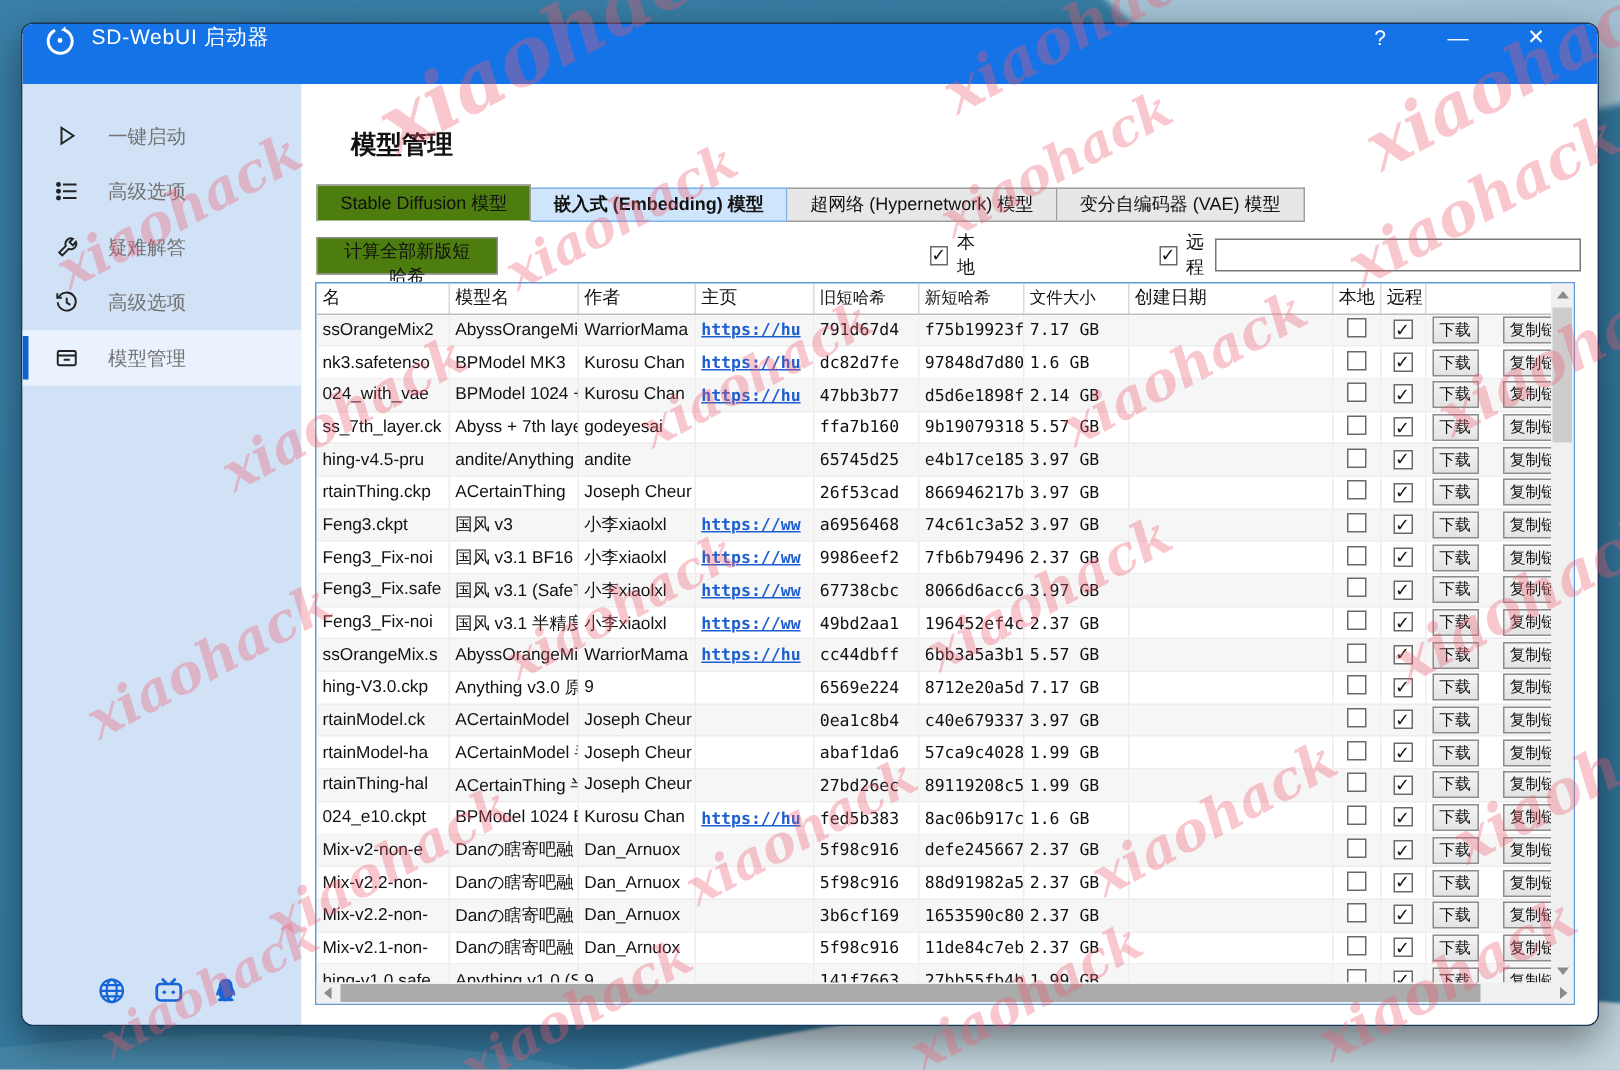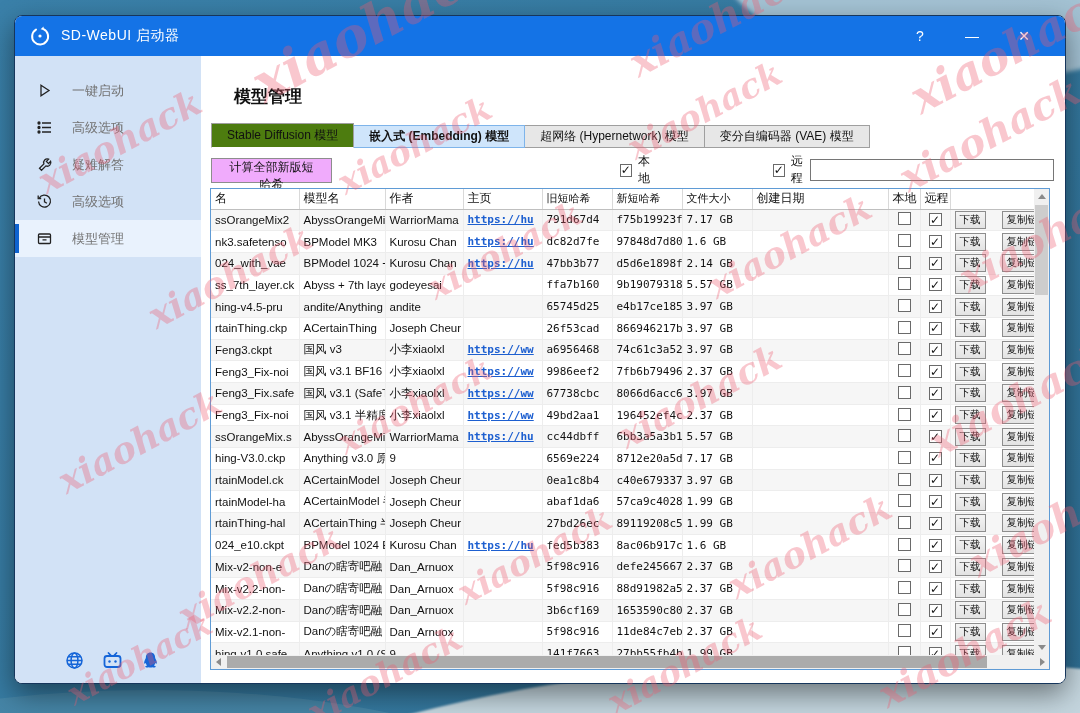--- a/index.html
+++ b/index.html
@@ -10,21 +10,21 @@
   
   .bloom { position:absolute; border-radius:50%; pointer-events:none; }
   .bloom-top { width:560px; height:320px; left:700px; top:-240px; background:rgba(255,255,255,.55); filter:blur(2px); }
   .bloom-bottom { width:1400px; height:420px; left:180px; top:660px; background:rgba(222,232,235,.85); filter:blur(1px); }
   .bloom-bottom2 { width:900px; height:300px; left:-300px; top:690px; background:rgba(80,140,170,.6); }
 
   
   .window { position:absolute; left:14px; top:15px; width:1052px; height:669px;
             border-radius:8px; overflow:hidden; background:#fff;
             border:1px solid #16365c; box-shadow:0 10px 28px rgba(0,0,0,.45); }
-  .titlebar { height:40px; background:#1473e6; display:flex; align-items:center; padding:0 14px; color:#fff; }
+  .titlebar { height:40px; background:#1473e6; display:flex; align-items:flex-start; padding:0 14px; color:#fff; }
   .titlebar .logo { width:22px; height:22px; margin-right:10px; display:inline-flex; }
   .titlebar .title { font-size:14px; letter-spacing:.5px; }
   .win-controls { margin-left:auto; display:flex; align-items:center; gap:34px; padding-right:18px; }
   .win-controls span { font-size:14px; cursor:default; width:18px; text-align:center; }
 
   .win-body { display:flex; height:628px; }
 
   
   .sidebar { width:186px; background:#d2e2f6; position:relative; flex:none; }
   .side-item { height:37px; display:flex; align-items:center; padding-left:21px; gap:19px;
@@ -44,21 +44,21 @@
         font-size:13px; height:28px; padding:0 23px; font-family:inherit; }
 
   .tabs { position:absolute; left:10px; top:69px; display:flex; }
   .tab { height:23px; padding:0 15px; font-size:12px; display:flex; align-items:center;
          background:#e7e7e7; border:1px solid #9f9f9f; border-left:none; color:#111; }
   .tab:first-child { border-left:1px solid #9f9f9f; }
   .tab.active { background:#4d7c0f; border-bottom:1px solid #fff; height:25px; margin-top:-2px; border-left:1px solid #9f9f9f; }
   .tab.hl { background:#cfe5fb; border-color:#7eb4ea;font-weight:bold; }
 
   .toolbar { position:absolute; left:10px; top:101px; right:11px; height:26px; display:flex; align-items:center; }
-  .toolbar .compute { background:#f0abfc; border:1px solid #8d8d8d; height:25px; padding:0 12px;
+  .toolbar .compute { background:#4d7c0f; border:1px solid #8d8d8d; height:25px; padding:0 12px;
         font-size:12px; font-family:inherit; color:#111; }
   .cb { width:13px; height:13px; border:1px solid #6a6a6a; background:#fff; display:inline-flex;
         align-items:center; justify-content:center; font-size:12px; font-weight:bold; color:#111; line-height:1; }
   .cb-label { display:flex; align-items:center; gap:6px; font-size:12px; color:#111; }
   .cb-local { margin-left:288px; }
   .cb-remote { margin-left:115px; }
   .toolbar input { margin-left:auto; width:276px; height:22px; border:1px solid #767676; font-size:12px; padding:0 4px; }
 
   
   .table-frame { position:absolute; left:9px; top:132px; width:840px; height:482px; border:1px solid #5f9bd5; background:#fff; }

